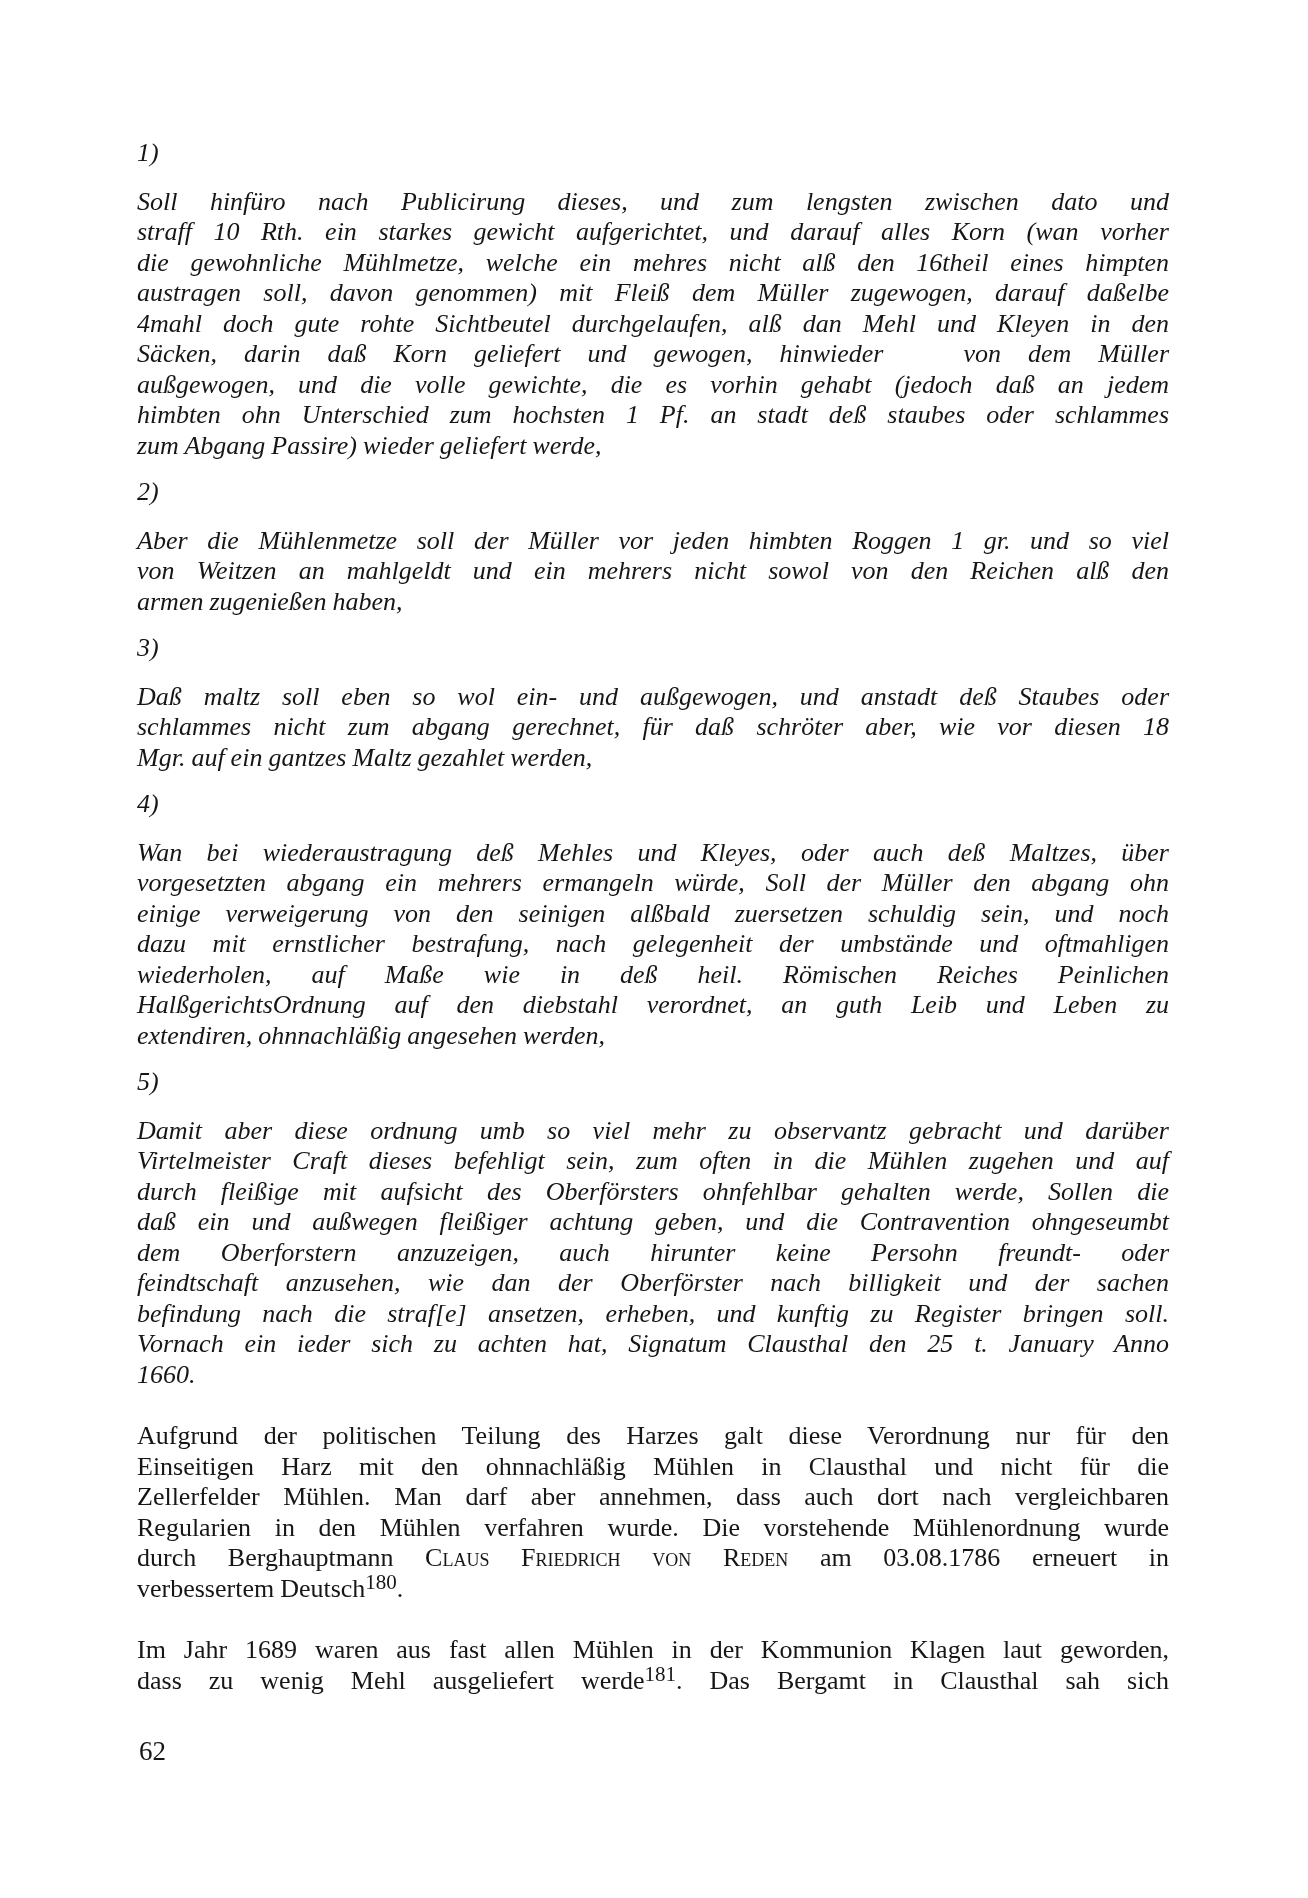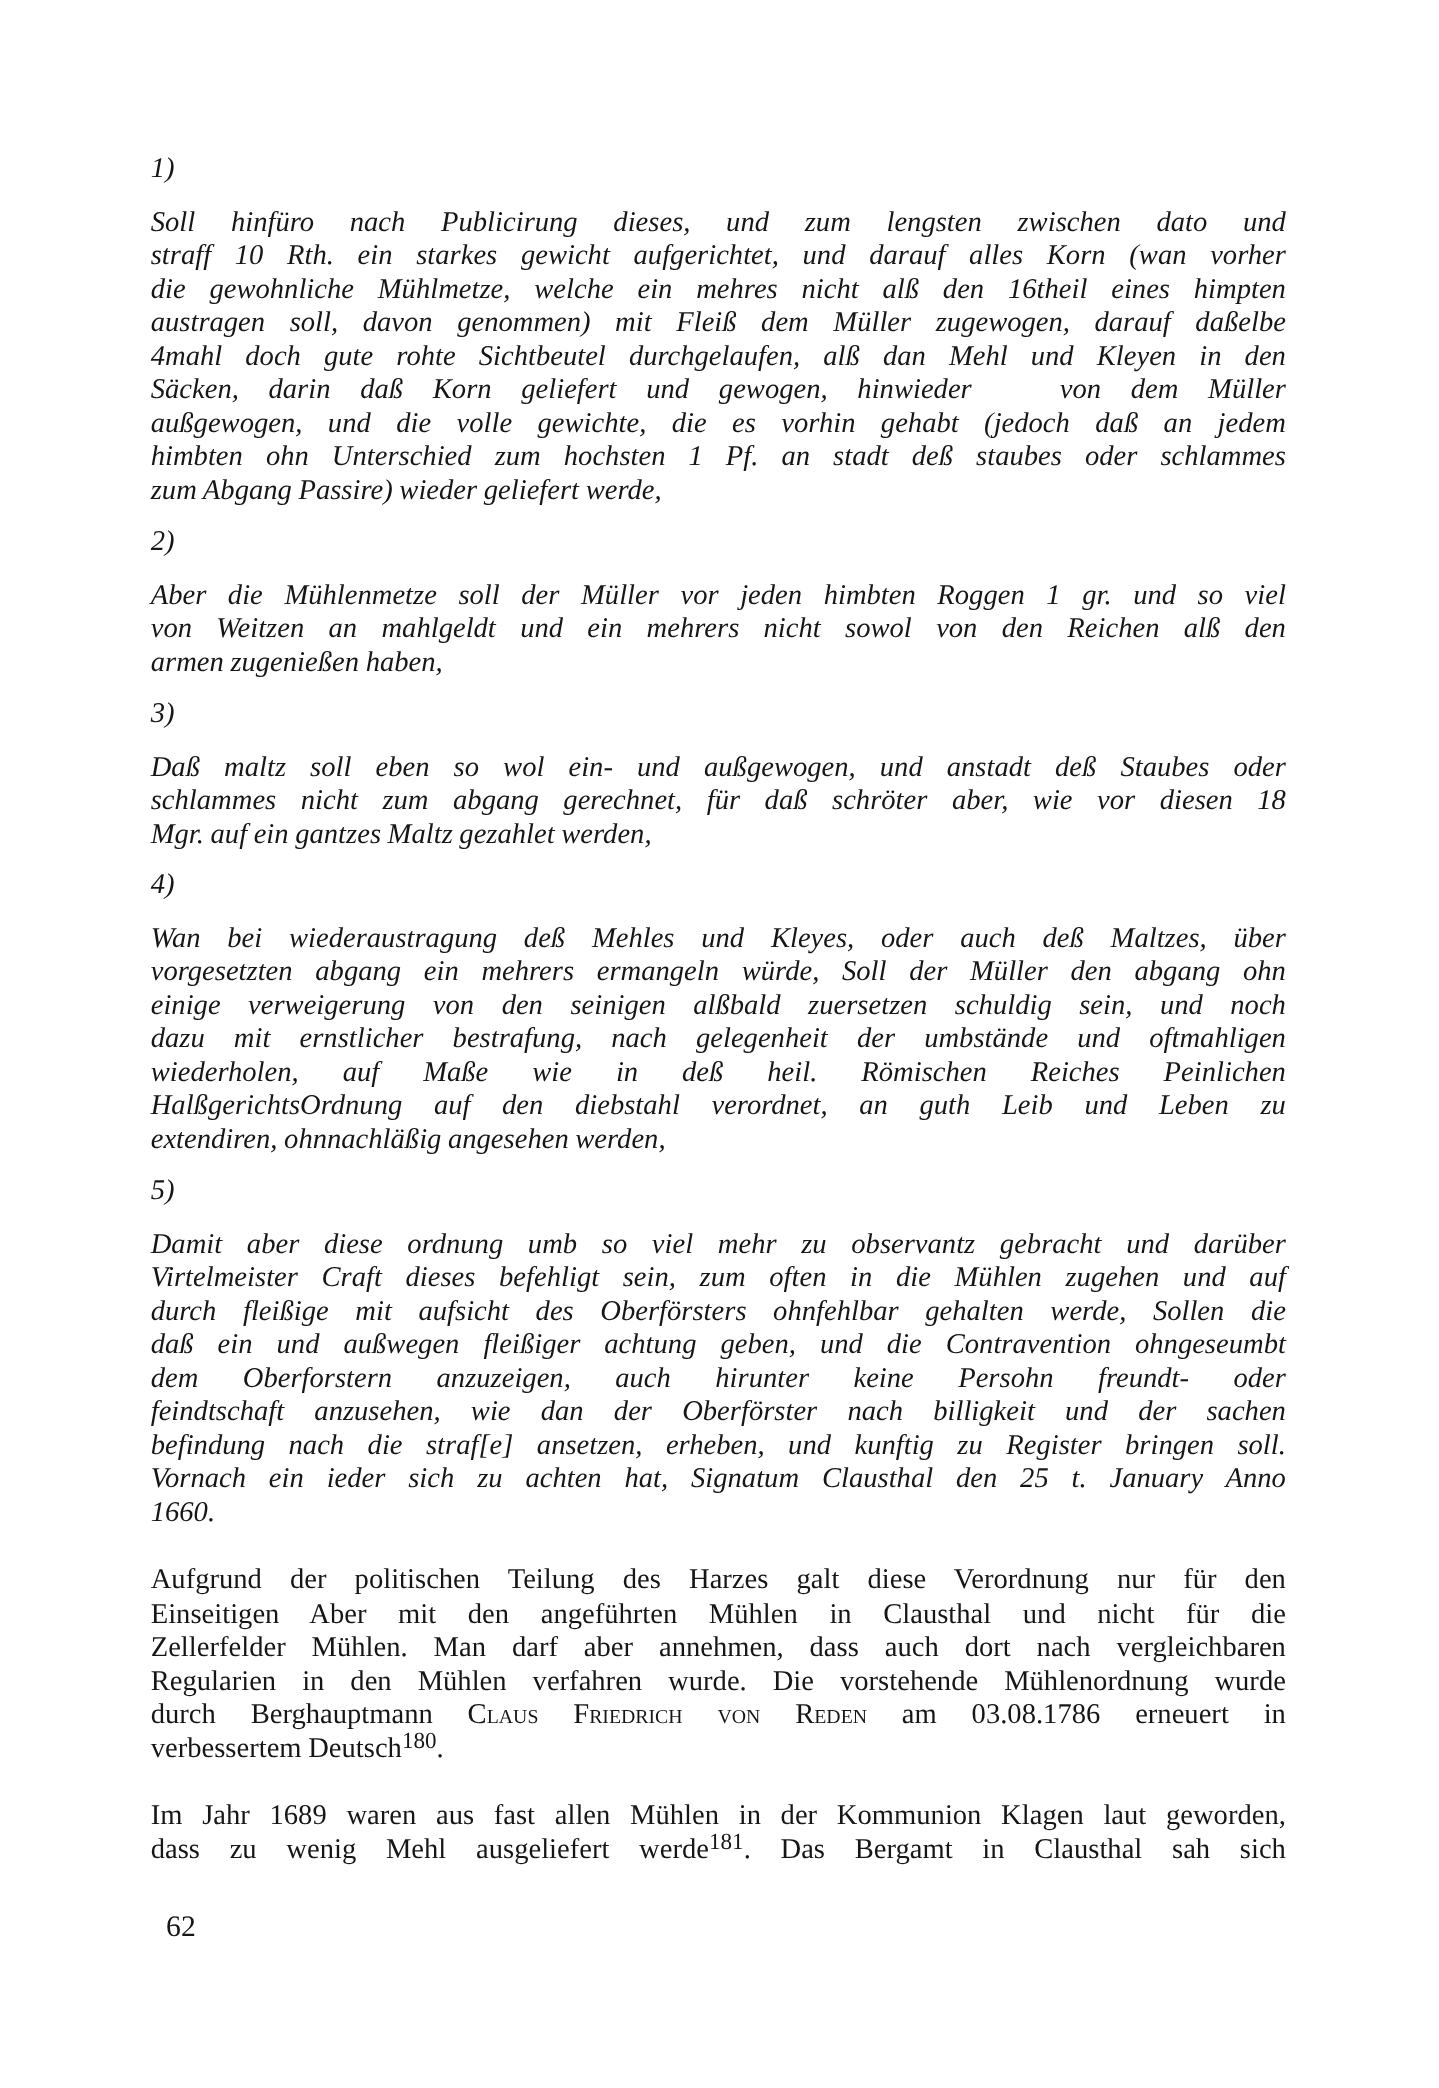--- a/index.html
+++ b/index.html
@@ -41,21 +41,21 @@
   }
   .gap { display: inline-block; height: 1px; }
   .smallcaps { font-variant: small-caps; }
   sup {
     font-size: 21px;
     line-height: 0;
     vertical-align: 8px;
   }
   .page-number {
     position: absolute;
-    left: 151px;
+    left: 139px;
     top: 1736px;
     font-size: 27px;
     line-height: 30px;
     font-style: normal;
     font-family: Liberation Serif, serif;
   }
 </style>
 </head>
 <body>
 
@@ -101,21 +101,21 @@
       <div class="line">durch fleißige mit aufsicht des Oberförsters ohnfehlbar gehalten werde, Sollen die</div>
       <div class="line">daß ein und außwegen fleißiger achtung geben, und die Contravention ohngeseumbt</div>
       <div class="line">dem Oberforstern anzuzeigen, auch hirunter keine Persohn freundt- oder</div>
       <div class="line">feindtschaft anzusehen, wie dan der Oberförster nach billigkeit und der sachen</div>
       <div class="line">befindung nach die straf[e] ansetzen, erheben, und kunftig zu Register bringen soll.</div>
       <div class="line">Vornach ein ieder sich zu achten hat, Signatum Clausthal den 25 t. January Anno</div>
       <div class="line last">1660.</div>
     </div>
     <div class="para roman">
       <div class="line">Aufgrund der politischen Teilung des Harzes galt diese Verordnung nur für den</div>
-      <div class="line">Einseitigen Aber mit den angeführten Mühlen in Clausthal und nicht für die</div>
+      <div class="line">Einseitigen Harz mit den ohnnachläßig Mühlen in Clausthal und nicht für die</div>
       <div class="line">Zellerfelder Mühlen. Man darf aber annehmen, dass auch dort nach vergleichbaren</div>
       <div class="line">Regularien in den Mühlen verfahren wurde. Die vorstehende Mühlenordnung wurde</div>
       <div class="line">durch Berghauptmann <span class="smallcaps">Claus Friedrich von Reden</span> am 03.08.1786 erneuert in</div>
       <div class="line last">verbessertem Deutsch<sup>180</sup>.</div>
     </div>
     <div class="para roman">
       <div class="line">Im Jahr 1689 waren aus fast allen Mühlen in der Kommunion Klagen laut geworden,</div>
       <div class="line">dass zu wenig Mehl ausgeliefert werde<sup>181</sup>. Das Bergamt in Clausthal sah sich</div>
     </div>
   </div>

